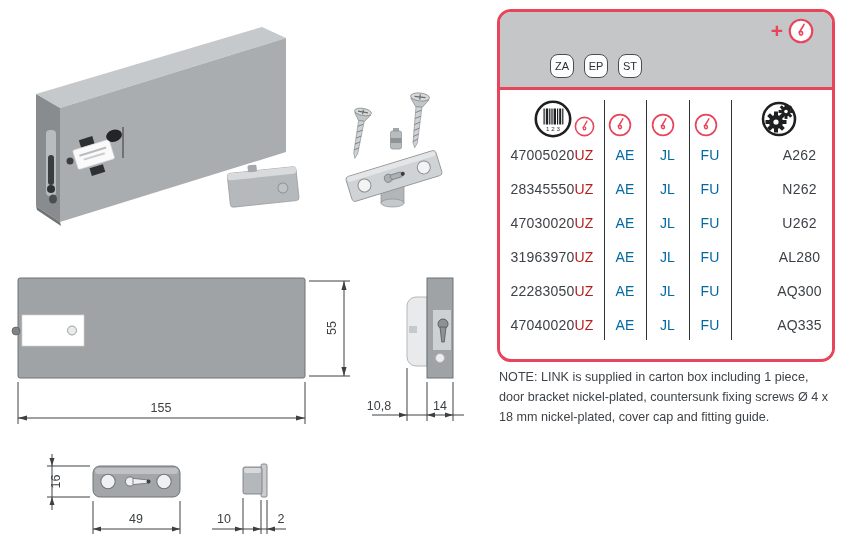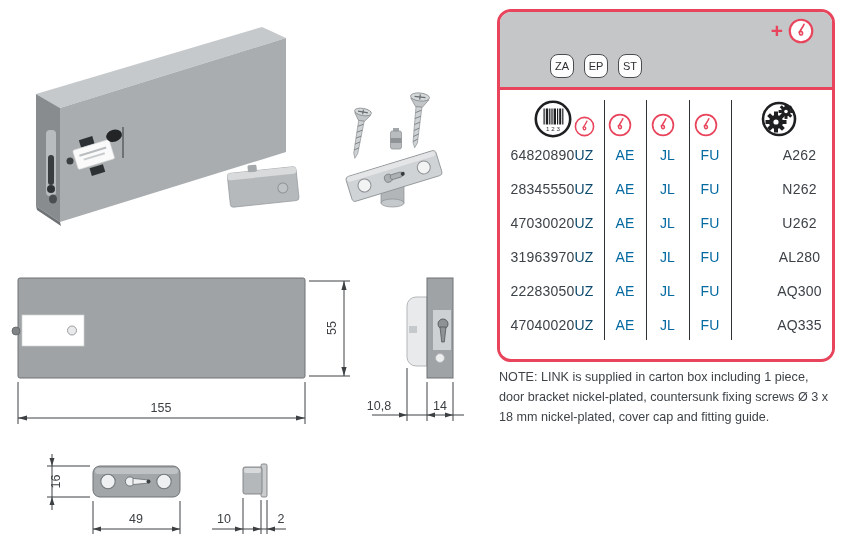--- a/index.html
+++ b/index.html
@@ -22,21 +22,21 @@
   .carton-text { font-size:12.5px; color:#26282a; }
 
   .panel-body { position:relative; height:266px; background:#fff; }
   .vline { position:absolute; top:10px; height:240px; width:1.4px; background:#2e3234; }
   .icon-row { position:relative; height:48px; }
   .abs { position:absolute; }
   .rows { position:absolute; top:48px; left:0; right:0; }
   .row { display:grid; grid-template-columns:104px 42px 43px 42px 1fr; height:34px; align-items:center; }
   .cell { text-align:center; font-size:14px; letter-spacing:0.2px; }
   .code { color:#3d4248; }
-  .suffix { color:#0c4a6e; }
+  .suffix { color:#b91c1c; }
   .red-text { color:#0369a1; }
   .dark-text { color:#3d4248;margin-left:36px; }
 
   .note { position:absolute; left:499px; top:367px; width:338px; font-size:12.6px;
           line-height:20px; color:#3e4348; }
 
   svg text { font-family:"Liberation Sans", sans-serif; }
 </style>
 </head>
 <body>
@@ -293,21 +293,21 @@
             <rect x="-1.5" y="-7.4" width="3" height="3.2" transform="rotate(270)"></rect>
             <rect x="-1.5" y="-7.4" width="3" height="3.2" transform="rotate(315)"></rect>
             <circle cx="0" cy="0" r="4.8"></circle>
             <circle cx="0" cy="0" r="1.8" fill="#fff"></circle>
           </g>
         </svg>
       </div>
 
       <div class="rows">
         <div class="row">
-          <div class="cell"><span class="code">64820890</span><span class="suffix">UZ</span></div>
+          <div class="cell"><span class="code">47005020</span><span class="suffix">UZ</span></div>
           <div class="cell red-text">AE</div>
           <div class="cell red-text">JL</div>
           <div class="cell red-text">FU</div>
           <div class="cell dark-text">A262</div>
         </div>
         <div class="row">
           <div class="cell"><span class="code">28345550</span><span class="suffix">UZ</span></div>
           <div class="cell red-text">AE</div>
           <div class="cell red-text">JL</div>
           <div class="cell red-text">FU</div>
@@ -338,15 +338,15 @@
           <div class="cell"><span class="code">47040020</span><span class="suffix">UZ</span></div>
           <div class="cell red-text">AE</div>
           <div class="cell red-text">JL</div>
           <div class="cell red-text">FU</div>
           <div class="cell dark-text">AQ335</div>
         </div>
       </div>
     </div>
   </div>
 
-  <p class="note">NOTE: LINK is supplied in carton box including 1 piece, door bracket nickel-plated, countersunk fixing  screws Ø 3 x 18 mm nickel-plated, cover cap and fitting guide.</p>
+  <p class="note">NOTE: LINK is supplied in carton box including 1 piece, door bracket nickel-plated, countersunk fixing  screws Ø 4 x 18 mm nickel-plated, cover cap and fitting guide.</p>
 
 </div>
 
 </body></html>

